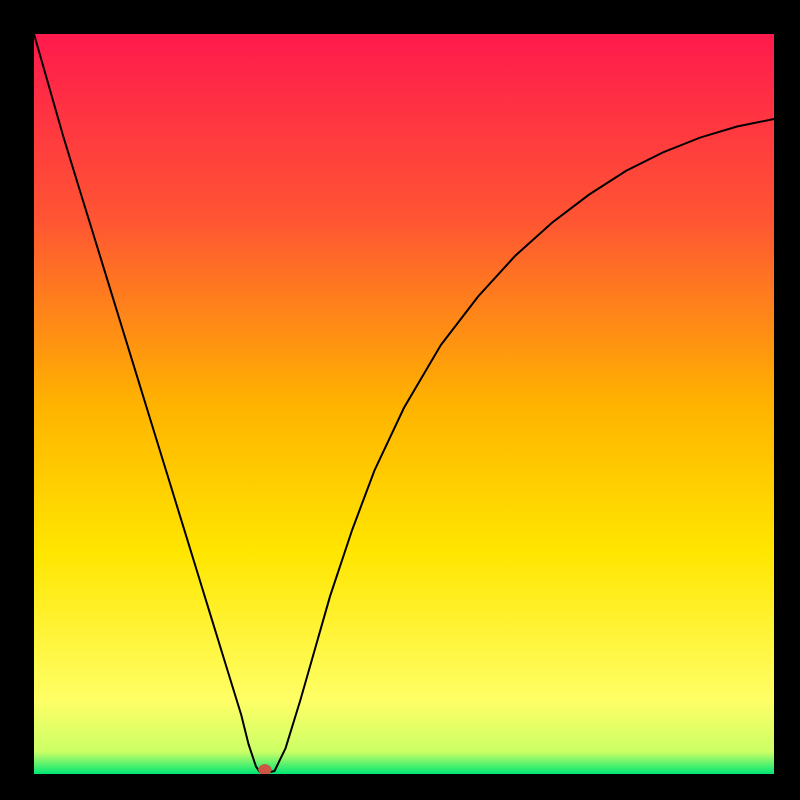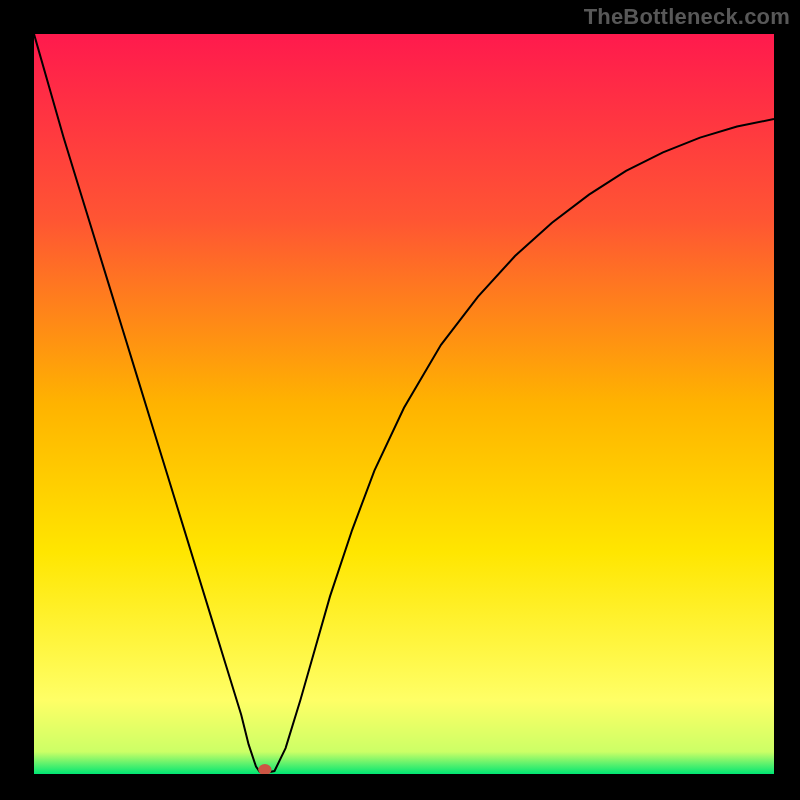--- a/index.html
+++ b/index.html
@@ -52,14 +52,13 @@
             <stop offset="90%" stop-color="#ffff66"></stop>
             <stop offset="97%" stop-color="#ccff66"></stop>
             <stop offset="100%" stop-color="#00e673"></stop>
           </linearGradient>
       </defs>
       <rect id="bg-rect" x="0" y="0" width="100" height="100" fill="url(#bg-grad)"></rect>
       <path id="curve-path" fill="none" vector-effect="non-scaling-stroke" d="M 0.000 0.000 L 2.000 7.000 L 4.000 14.000 L 6.000 20.500 L 8.000 27.000 L 10.000 33.500 L 12.000 40.000 L 14.000 46.500 L 16.000 53.000 L 18.000 59.500 L 20.000 66.000 L 22.000 72.500 L 24.000 79.000 L 26.000 85.500 L 28.000 92.000 L 29.000 96.000 L 30.000 99.000 L 30.500 99.700 L 31.500 99.800 L 32.500 99.600 L 34.000 96.500 L 36.000 90.000 L 38.000 83.000 L 40.000 76.000 L 43.000 67.000 L 46.000 59.000 L 50.000 50.500 L 55.000 42.000 L 60.000 35.500 L 65.000 30.000 L 70.000 25.500 L 75.000 21.700 L 80.000 18.500 L 85.000 16.000 L 90.000 14.000 L 95.000 12.500 L 100.000 11.500" stroke="#000000" stroke-width="2"></path>
       <ellipse id="marker-dot" cx="31.2" cy="99.4" rx="0.9" ry="0.75" fill="#cc5544"></ellipse>
     </svg>
   </div>
-  <div class="attribution">TheBottleneck.com</div>
 </div>
 
 </body></html>

